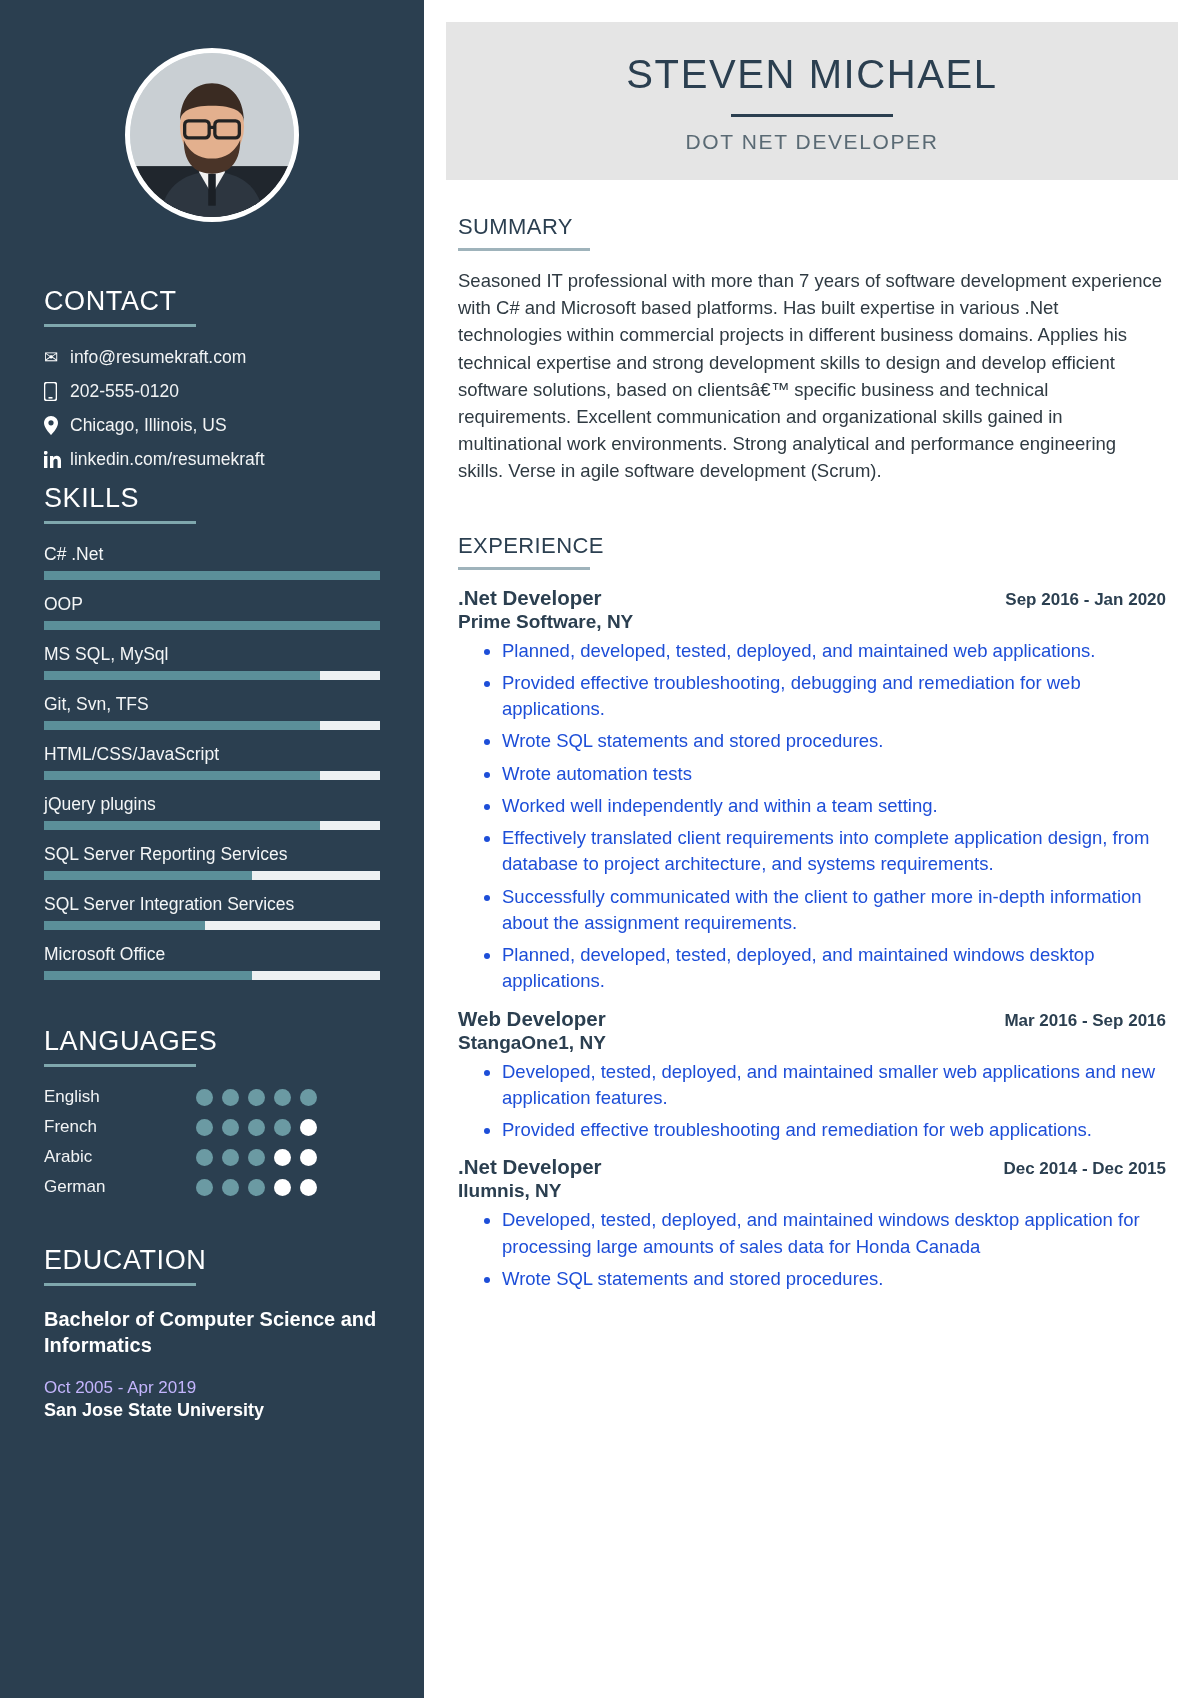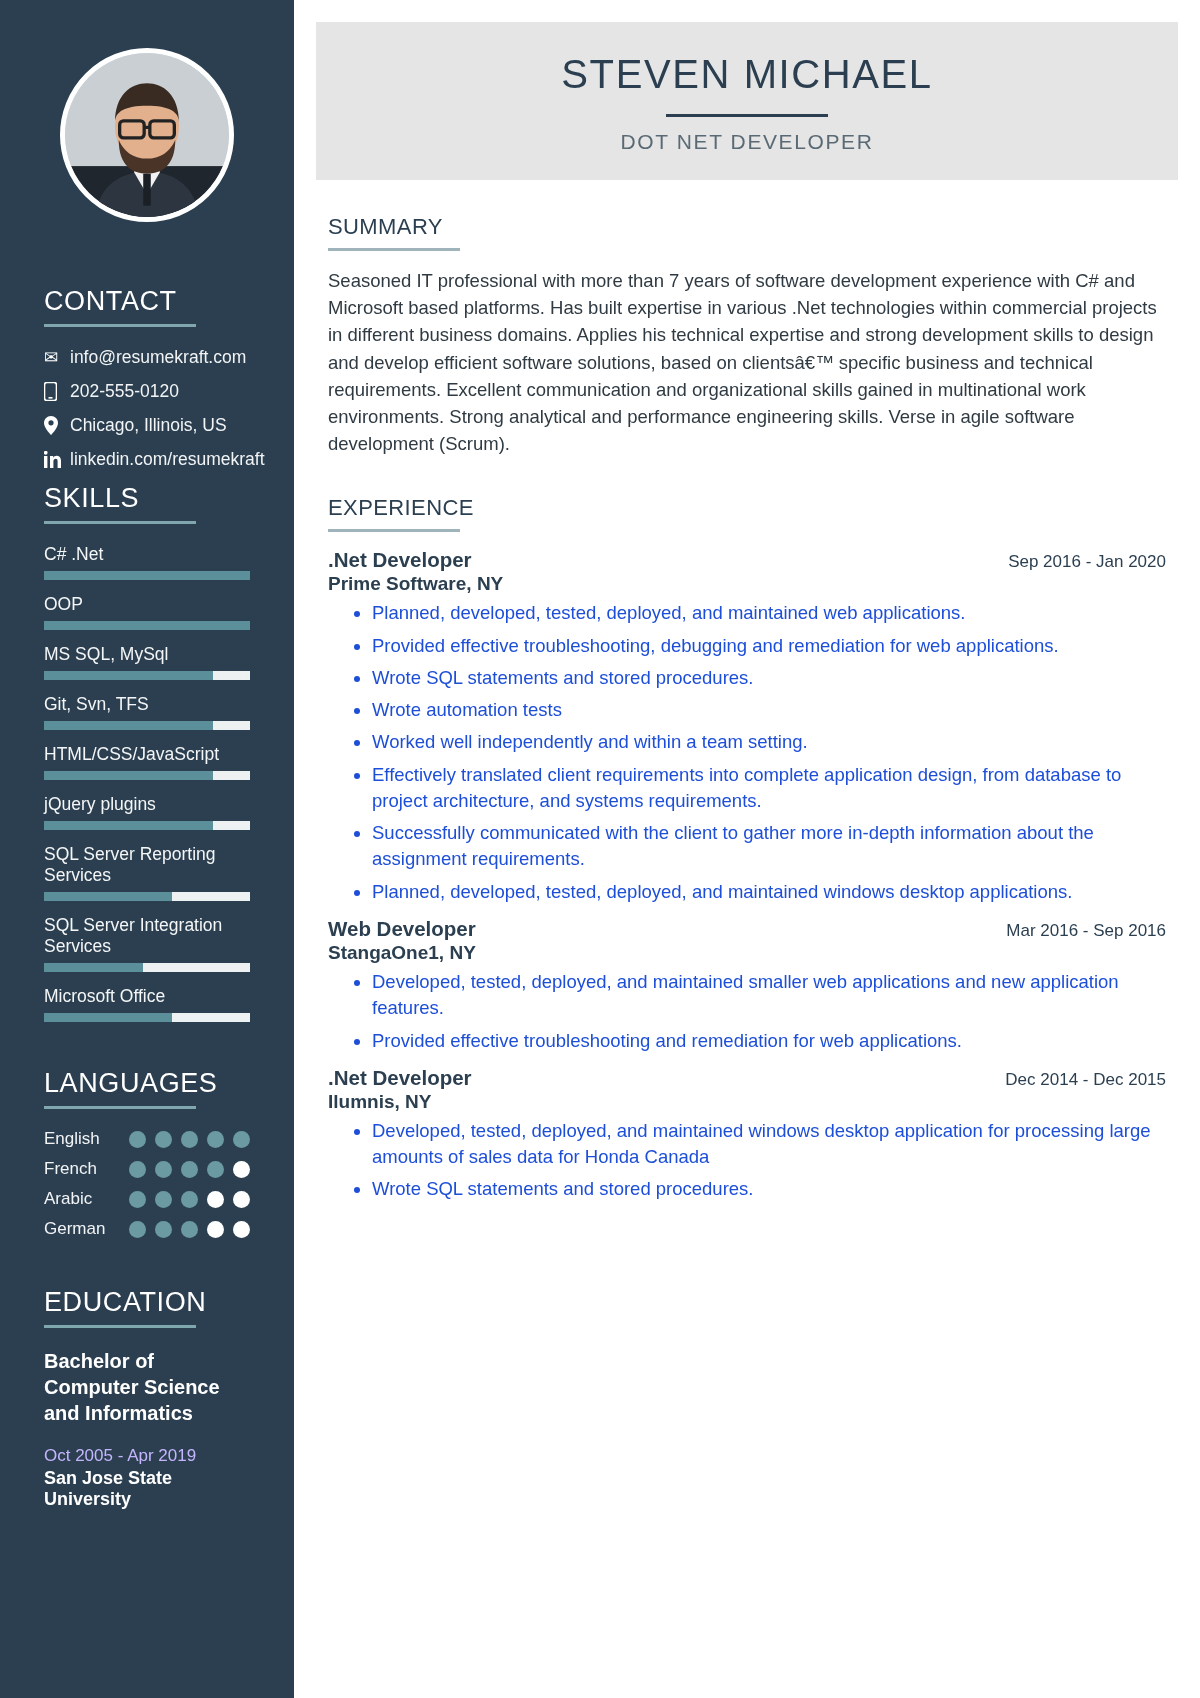--- a/index.html
+++ b/index.html
@@ -12,21 +12,21 @@
   .page {
     position: relative;
     width: 1200px;
     height: 1698px;
     display: flex;
     background: #ffffff;
   }
 
   
   .sidebar {
-    width: 294px;
+    width: 424px;
     background: #2b3f50;
     color: #ffffff;
     padding: 0 0 16px 0;
     position: relative;
   }
   .sidebar-inner { padding: 42px 44px 0 44px; }
 
   .avatar-wrap {
     display: flex;
     justify-content: center;
@@ -178,36 +178,36 @@
     margin-top: 8px;
     margin-bottom: 16px;
   }
 
   .summary {
     font-size: 18.5px;
     line-height: 1.47;
     color: #2f3a42;
   }
 
-  .section-exp { margin-top: 38px; }
+  .section-exp { margin-top: 48px; }
 
   .job-head {
     display: flex;
     justify-content: space-between;
     align-items: baseline;
     gap: 28px;
   }
   .job-title {
     font-size: 20.5px;
     font-weight: bold;
     color: #2b3f50;
   }
   .job-date {
     font-size: 17px;
-    font-weight: normal;
+    font-weight: bold;
     color: #2b3f50;
     white-space: nowrap;
   }
   .job-org {
     font-size: 19px;
     font-weight: bold;
     color: #2b3f50;
     margin-top: 1px;
   }
   .bullets {

